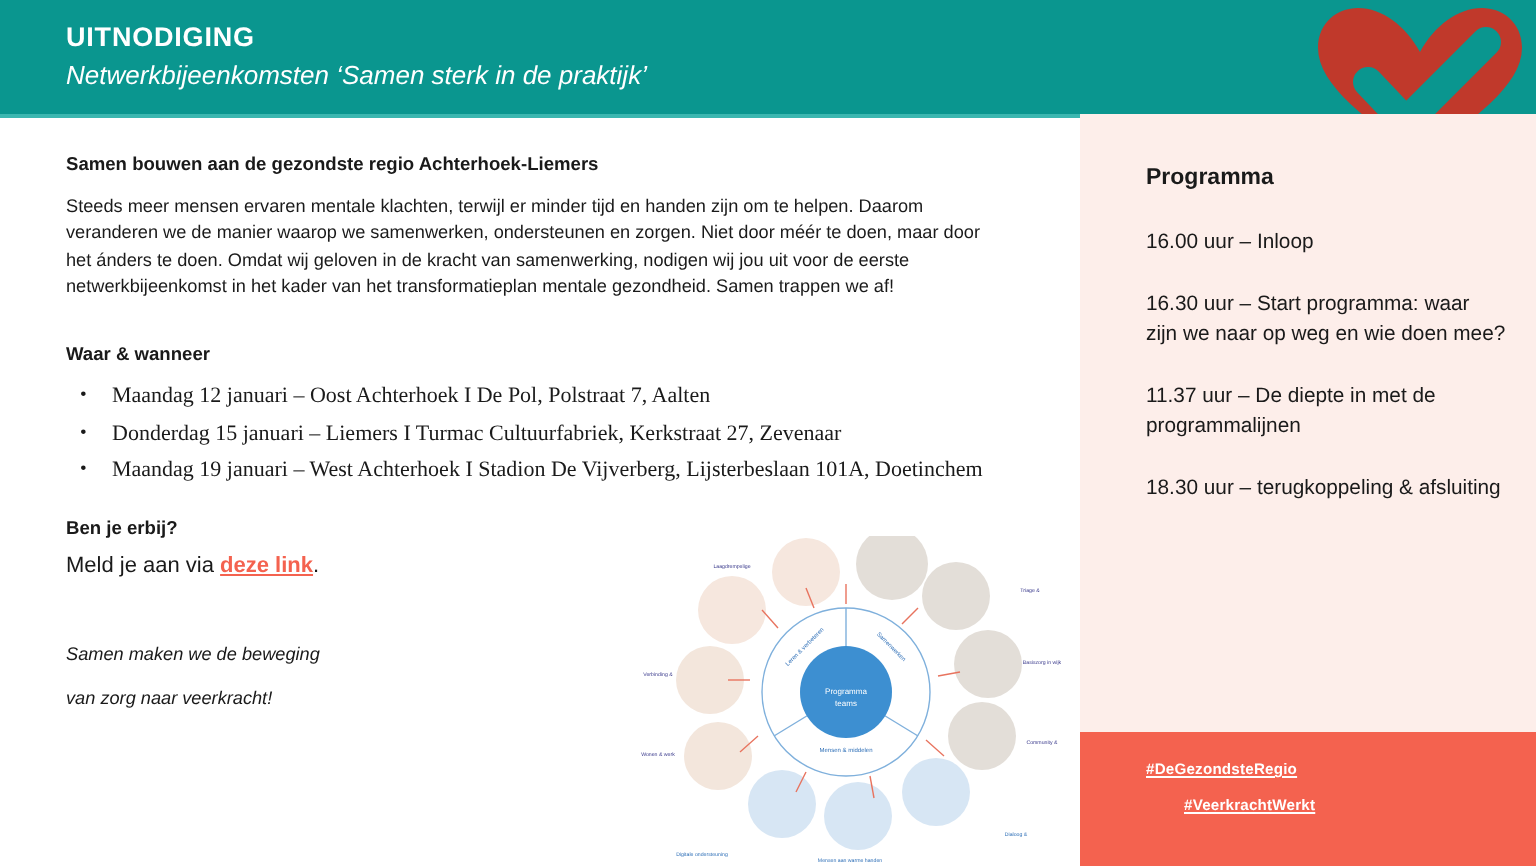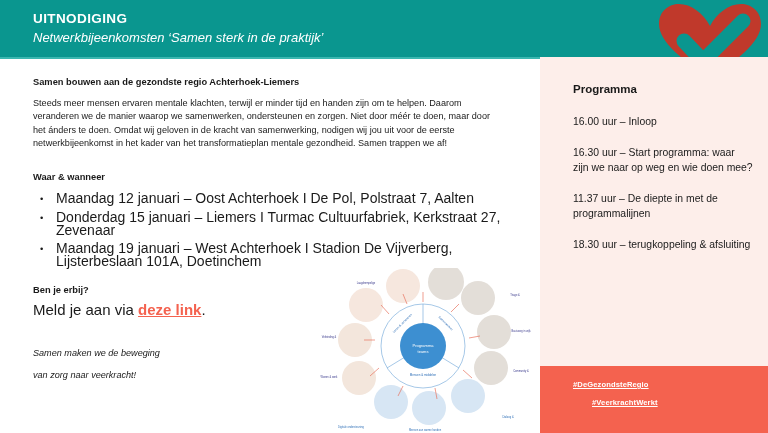--- a/index.html
+++ b/index.html
@@ -88,40 +88,41 @@
   }
   .section-gap {
     height: 21px;
   }
   .bullets {
     margin: 0;
     padding: 0;
     list-style: none;
   }
   .bullets li {
-    font-size: 14px;
+    font-size: 11px;
     line-height: 13px;
     padding: 0 0 5.5px 23px;
     position: relative;
+    font-family: Liberation Serif, serif;
   }
   .bullets li:before {
     content: "\2022";
     position: absolute;
     left: 7px;
     top: 0;
     font-size: 9.5px;
     color: #1a1a1a;
   }
   .erbij-head {
     font-size: 9.3px;
     font-weight: bold;
     margin: 11px 0 8px 0;
   }
   .meld {
-    font-size: 15px;
+    font-size: 11px;
     line-height: 13px;
     margin: 0;
   }
   .deze-link {
     color: #F4624F;
     text-decoration: underline;
     font-weight: bold;
   }
   .slogan {
     margin-top: 26px;

